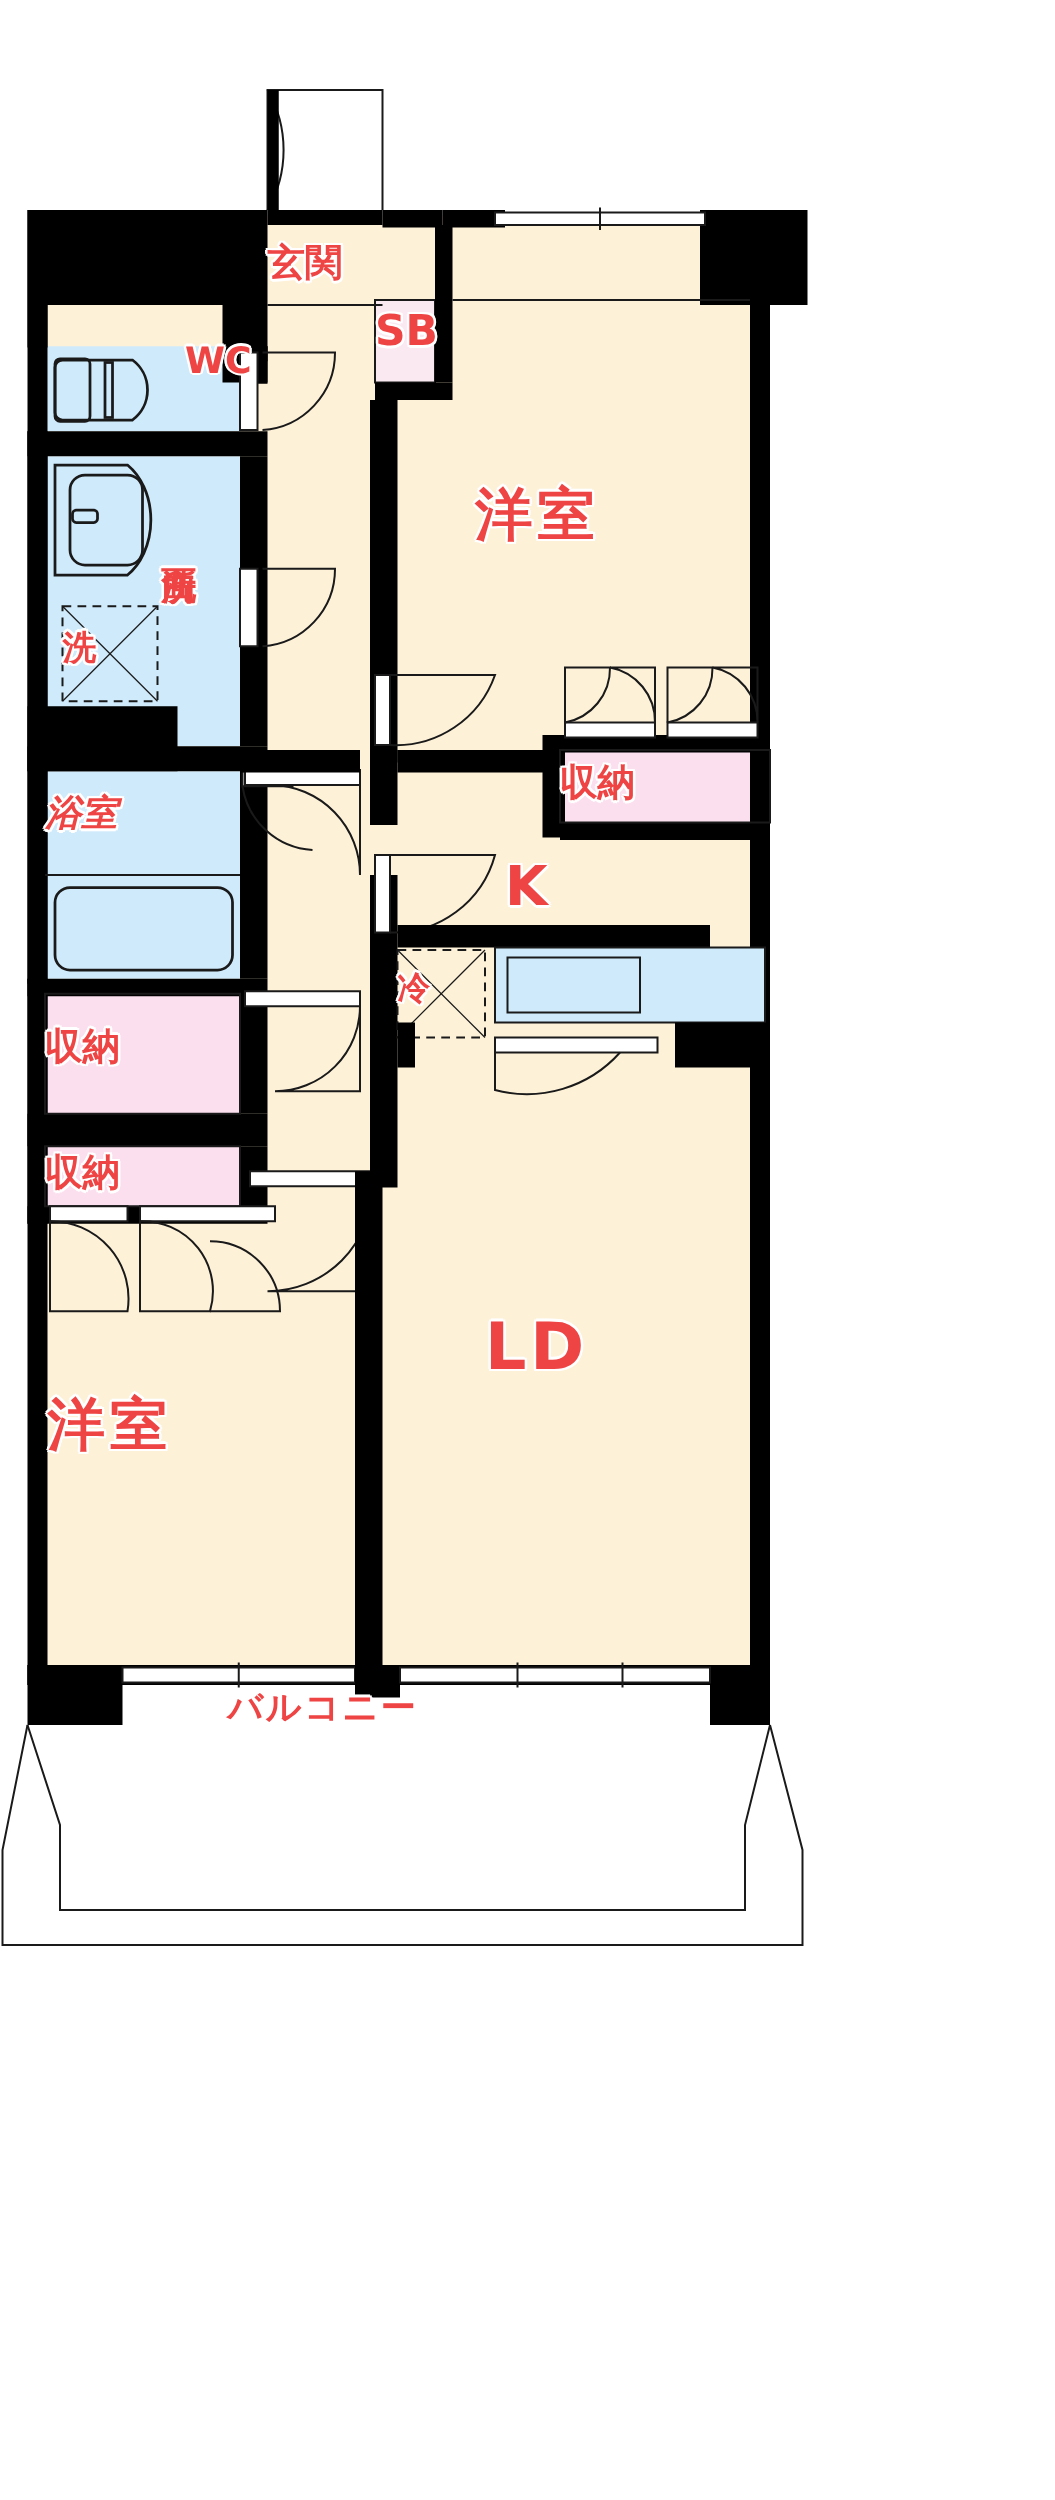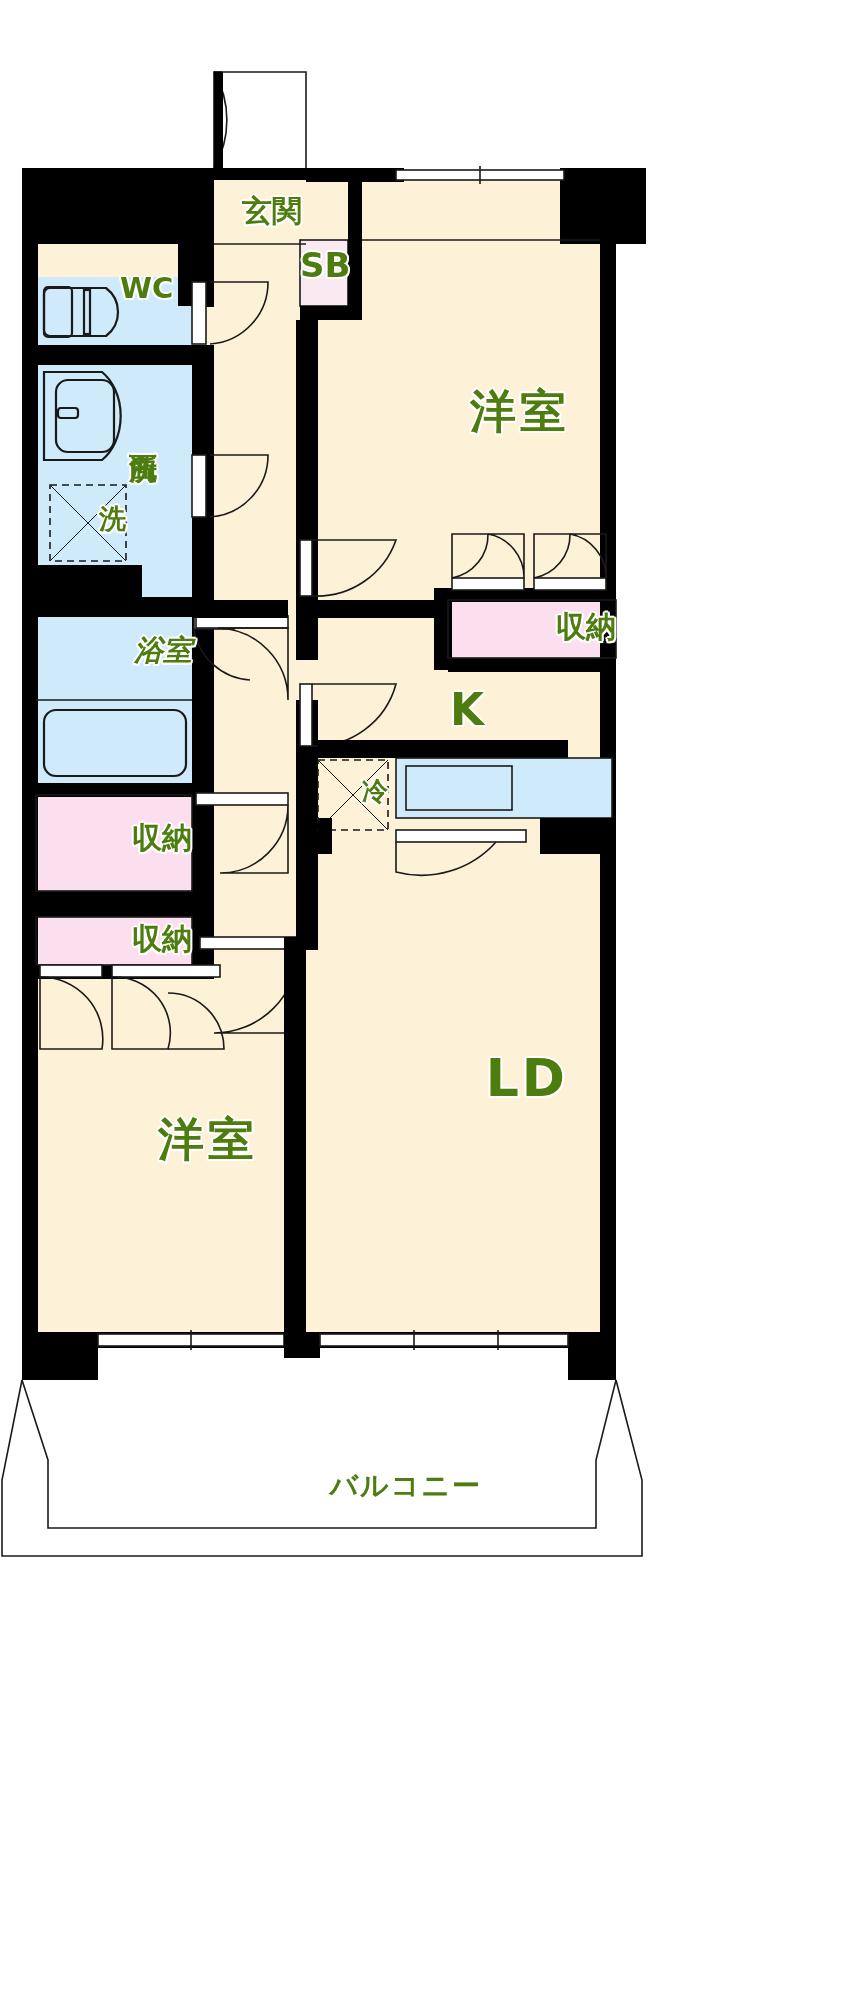--- a/index.html
+++ b/index.html
@@ -1,22 +1,22 @@
 <!DOCTYPE html>
 <html><head>
 <meta charset="utf-8">
 <style>
   html,body{margin:0;padding:0;background:#ffffff;}
   body{width:844px;height:2000px;position:relative;font-family:"DejaVu Sans","Liberation Sans",sans-serif;}
   #plan{position:absolute;left:0;top:0;width:844px;height:2000px;}
-  .lbl{position:absolute;font-weight:bold;color:#4d7c0f;
+  .lbl{position:absolute;font-weight:bold;color:#ef4444;
        text-shadow:
         2px 0 0 #fff,-2px 0 0 #fff,0 2px 0 #fff,0 -2px 0 #fff,
         1.5px 1.5px 0 #fff,-1.5px 1.5px 0 #fff,1.5px -1.5px 0 #fff,-1.5px -1.5px 0 #fff;
-       white-space:pre;line-height:1.02;text-align:right;pointer-events:none;}
+       white-space:pre;line-height:1.02;text-align:left;pointer-events:none;}
   .vert{writing-mode:vertical-rl;text-orientation:upright;}
 </style>
 </head>
 <body>
 
 <svg id="plan" viewBox="0 0 844 2000">
   <defs>
     <style>
       .wall{fill:#000;}
       .room{fill:#fdf1d8;}
@@ -241,21 +241,21 @@
     <path class="thn" d="M22,1380 L2,1480 L2,1556 L642,1556 L642,1480 L616,1380" fill="none"></path>
     <path class="thn" d="M22,1380 L48,1460 L48,1528 L596,1528 L596,1460 L616,1380" fill="none"></path>
   </g>
 
 </svg>
 
 <div class="lbl" style="left:214px;top:196px;width:88px;font-size:30px;">玄関</div>
 
 <div class="lbl" style="left:300px;top:246px;width:48px;font-size:34px;line-height:1.12;">SB</div>
 
-<div class="lbl" style="left:120px;top:274px;width:52px;font-size:29px;line-height:1.02;">WC</div>
+<div class="lbl" style="left:148px;top:274px;width:52px;font-size:29px;line-height:1.02;">WC</div>
 
 <div class="lbl vert" style="left:128px;top:432px;font-size:28px;">洗面所</div>
 
 <div class="lbl" style="left:50px;top:505px;width:76px;font-size:27px;">洗</div>
 
 <div class="lbl" style="left:36px;top:636px;width:156px;font-size:29px;font-style:italic;">浴室</div>
 
 <div class="lbl" style="left:36px;top:823px;width:156px;font-size:30px;">収納</div>
 
 <div class="lbl" style="left:36px;top:924px;width:156px;font-size:30px;">収納</div>
@@ -265,13 +265,13 @@
 <div class="lbl" style="left:448px;top:612px;width:168px;font-size:30px;">収納</div>
 
 <div class="lbl" style="left:404px;top:688px;width:80px;font-size:44px;">K</div>
 
 <div class="lbl" style="left:318px;top:778px;width:70px;font-size:26px;">冷</div>
 
 <div class="lbl" style="left:388px;top:1052px;width:180px;font-size:52px;letter-spacing:3px;">LD</div>
 
 <div class="lbl" style="left:38px;top:1116px;width:220px;font-size:46px;letter-spacing:4px;">洋室</div>
 
-<div class="lbl" style="left:182px;top:1472px;width:300px;font-size:28px;letter-spacing:2px;">バルコニー</div>
+<div class="lbl" style="left:182px;top:1352px;width:300px;font-size:28px;letter-spacing:2px;">バルコニー</div>
 
 </body></html>

